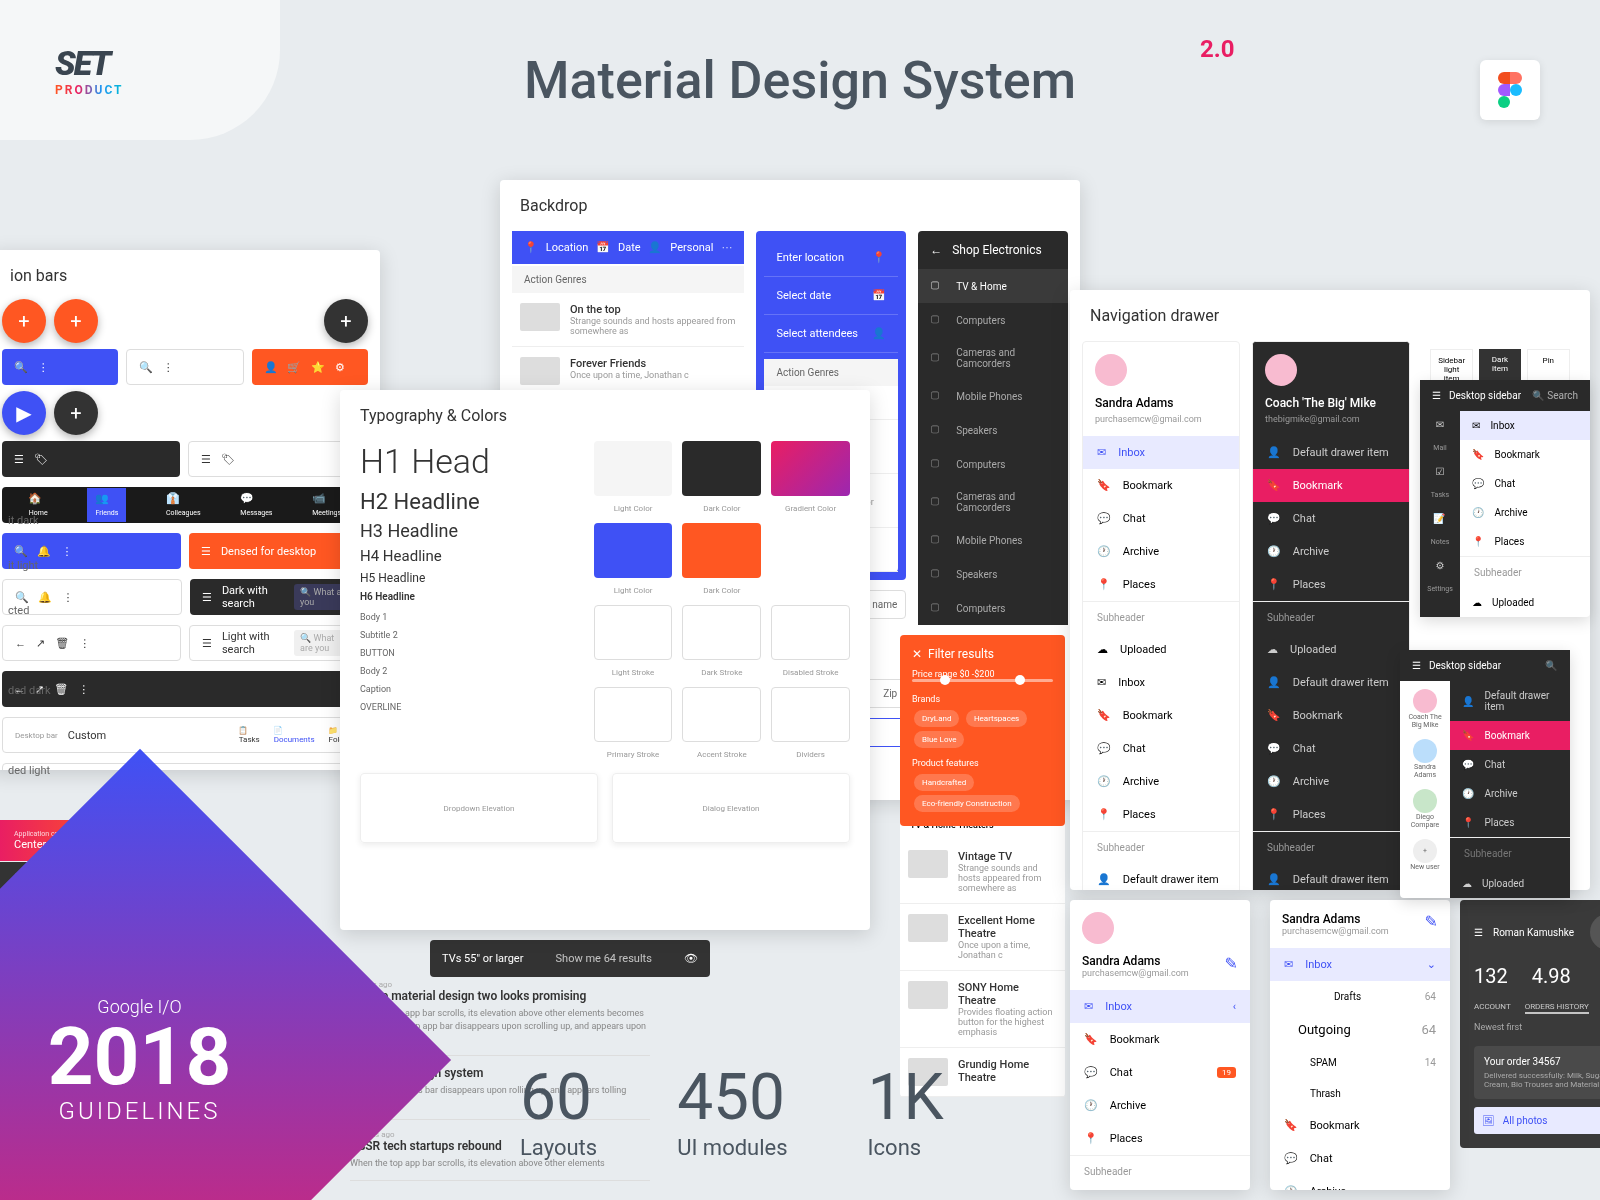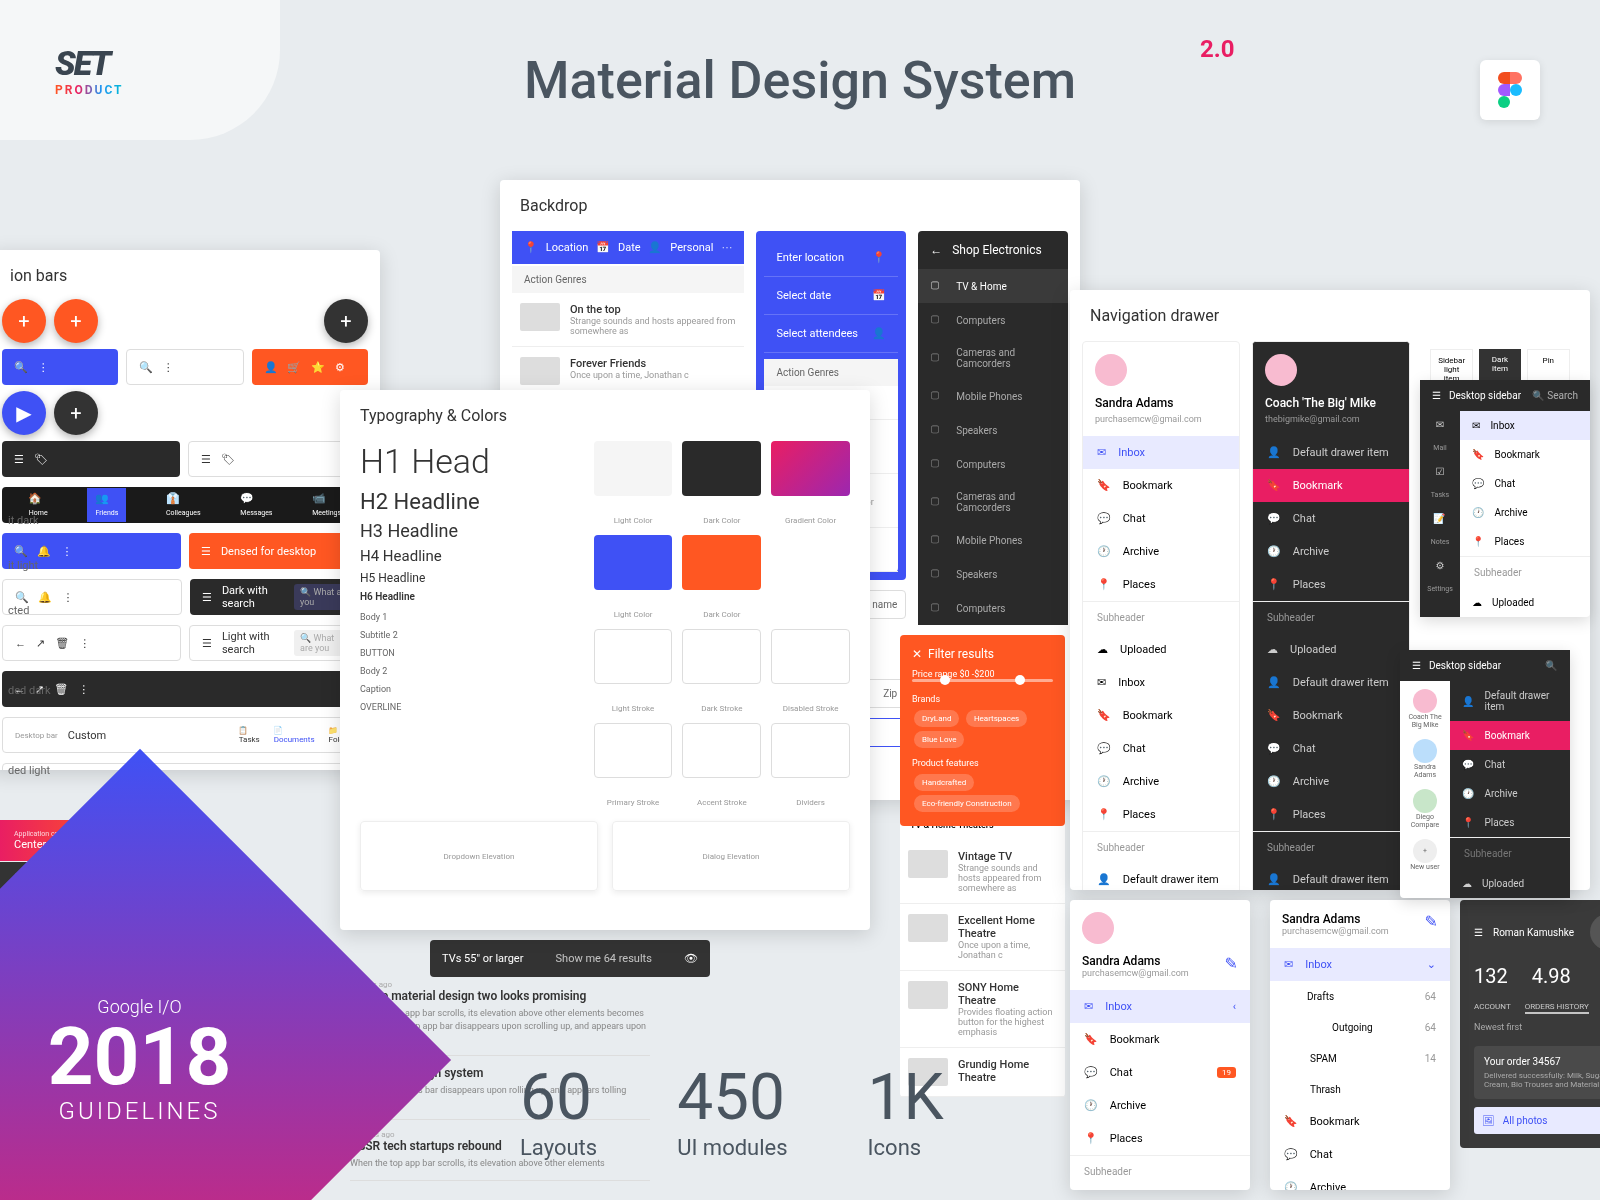--- a/index.html
+++ b/index.html
@@ -62,21 +62,21 @@
 .typo-left{flex:1}
 .typo-right{flex:1.2;display:grid;grid-template-columns:1fr 1fr 1fr;gap:10px}
 .h1{font-size:34px;font-weight:300;margin-bottom:8px;color:#333}
 .h2{font-size:22px;margin-bottom:6px;color:#333}
 .h3{font-size:18px;margin-bottom:6px;color:#333}
 .h4{font-size:15px;margin-bottom:6px;color:#333}
 .h5{font-size:12px;margin-bottom:6px;color:#333}
 .h6{font-size:10px;margin-bottom:10px;color:#333;font-weight:600}
 .body-text{font-size:9px;margin-bottom:8px;color:#666}
 .swatch{height:55px;border-radius:4px;display:flex;align-items:flex-end;justify-content:center;padding-bottom:4px;font-size:8px;color:#999}
-.sw-label{text-align:center;font-size:8px;color:#999;margin-top:20px}
+.sw-label{text-align:center;font-size:8px;color:#999;margin-top:8px}
 .sw-light{background:#f5f5f5}
 .sw-dark{background:#2a2a2a}
 .sw-grad{background:linear-gradient(135deg,#e91e63,#9c27b0)}
 .sw-blue{background:#3f51f5}
 .sw-orange{background:#ff5722}
 .sw-border{border:1px solid #ddd}
 .card-elev{height:70px;border:1px solid #eee;border-radius:4px;display:flex;align-items:center;justify-content:center;font-size:8px;color:#999;box-shadow:0 2px 6px rgba(0,0,0,.08)}
 
 
 .nav-drawer{top:290px;left:1070px;width:520px;height:600px;z-index:3}
@@ -783,25 +783,25 @@
           <div class="nd-email">purchasemcw@gmail.com</div>
         </div>
         <span style="color:#3f51f5">✎</span>
       </div>
     </div>
   <div class="nd-item active">
       <span>✉</span>
       <span>Inbox</span>
       <span style="margin-left:auto">⌄</span>
     </div>
-  <div class="nd-item" style="padding-left:37px;font-size:10px">
+  <div class="nd-item" style="padding-left:64px;font-size:10px">
       <span>Drafts</span>
       <span style="margin-left:auto;color:#999">64</span>
     </div>
-  <div class="nd-item" style="padding-left:62px;font-size:10px">
+  <div class="nd-item" style="padding-left:28px;font-size:13px">
       <span>Outgoing</span>
       <span style="margin-left:auto;color:#999">64</span>
     </div>
   <div class="nd-item" style="padding-left:40px;font-size:10px">
       <span>SPAM</span>
       <span style="margin-left:auto;color:#999">14</span>
     </div>
   <div class="nd-item" style="padding-left:40px;font-size:10px">
       <span>Thrash</span>
     </div>

